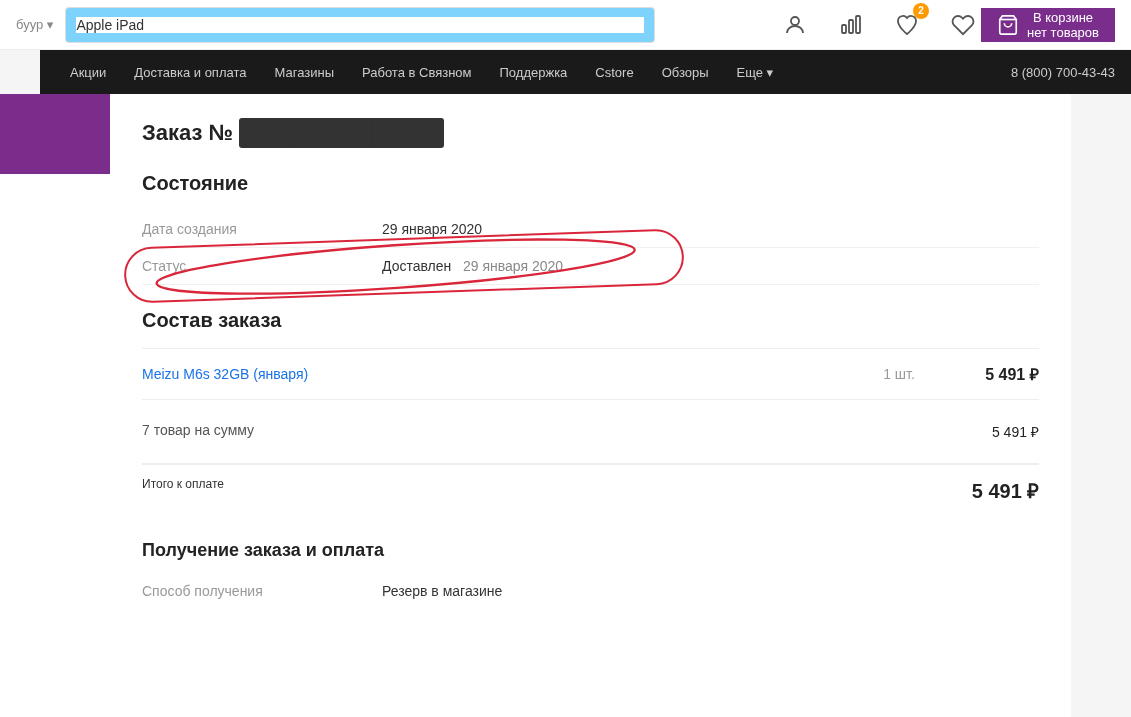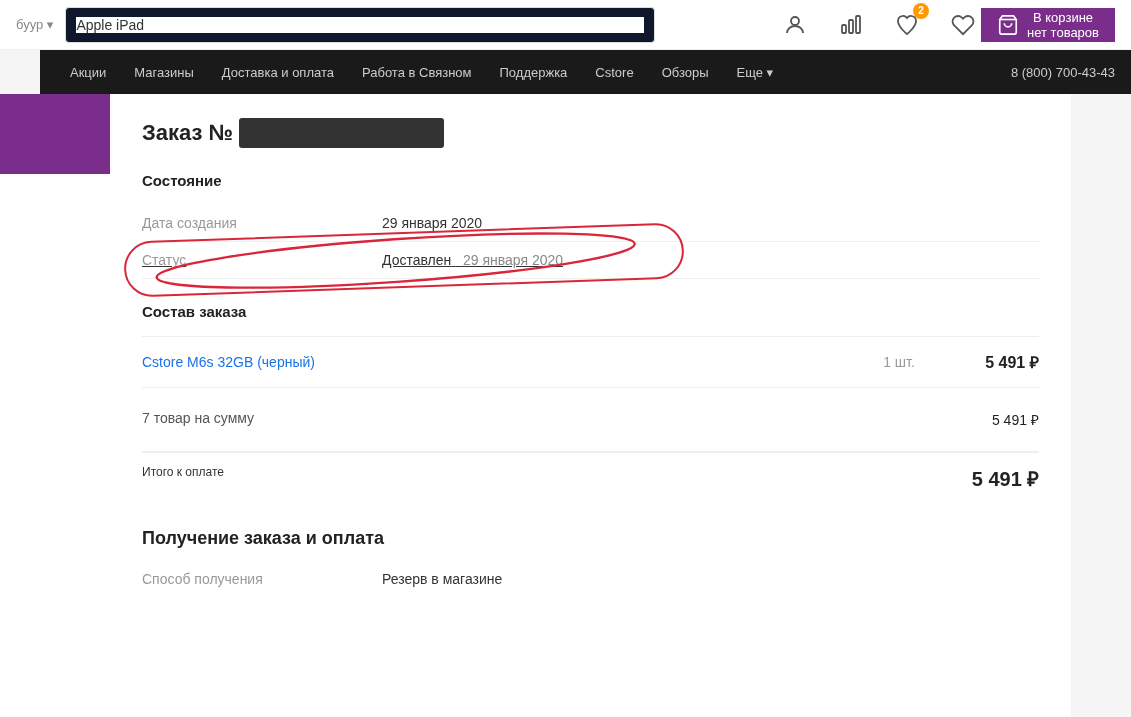--- a/index.html
+++ b/index.html
@@ -26,21 +26,21 @@
     }
     .search-bar {
       flex: 1;
       display: flex;
       align-items: center;
       border: 1px solid #ddd;
       border-radius: 4px;
       padding: 0 10px;
       height: 36px;
       max-width: 590px;
-      background: #0f172a;
+      background: #7dd3fc;
     }
     .search-bar input {
       border: none;
       outline: none;
       flex: 1;
       font-size: 14px;
       color: #333;
     }
     .search-bar .search-icon-btn {
       background: none;
@@ -160,21 +160,21 @@
       background: #333;
       color: #333;
       border-radius: 3px;
       padding: 2px 40px;
       font-size: 22px;
       font-weight: bold;
       user-select: none;
     }
 
     .section-title {
-      font-size: 15px;
+      font-size: 20px;
       font-weight: bold;
       color: #222;
       margin-bottom: 16px;
     }
 
     .info-table {
       width: 100%;
       margin-bottom: 24px;
     }
     .info-row {
@@ -194,21 +194,20 @@
       font-size: 14px;
     }
     .info-value a {
       color: #888;
       text-decoration: none;
     }
 
     
     .status-row-wrapper {
       position: relative;
-      text-decoration: underline;
     }
     .status-circle {
       position: absolute;
       top: -10px;
       left: -18px;
       width: 560px;
       height: 56px;
       border: 2.5px solid #d9263a;
       border-radius: 50px;
       pointer-events: none;
@@ -362,22 +361,22 @@
       <path d="M6 2L3 6v14a2 2 0 0 0 2 2h14a2 2 0 0 0 2-2V6l-3-4z"></path>
       <line x1="3" y1="6" x2="21" y2="6"></line>
       <path d="M16 10a4 4 0 0 1-8 0"></path>
     </svg>
     <span>В корзине<br>нет товаров</span>
   </button>
 </header>
 
 <nav class="nav">
   <div class="nav-item">Акции</div>
+  <div class="nav-item">Доставка и оплата</div>
   <div class="nav-item">Магазины</div>
-  <div class="nav-item">Доставка и оплата</div>
   <div class="nav-item">Работа в Связном</div>
   <div class="nav-item">Поддержка</div>
   <div class="nav-item">Cstore</div>
   <div class="nav-item">Обзоры</div>
   <div class="nav-item">Еще ▾</div>
   <div class="nav-phone">8 (800) 700-43-43</div>
 </nav>
 
 <div class="page-wrapper">
 
@@ -412,21 +411,21 @@
         <svg class="status-circle" viewBox="0 0 560 56" fill="none" xmlns="http://www.w3.org/2000/svg" style="position:absolute;top:-10px;left:-18px;width:560px;height:56px;pointer-events:none;">
           <ellipse cx="271" cy="28" rx="258" ry="23" stroke="#d9263a" stroke-width="2.5" stroke-dasharray="1612" stroke-dashoffset="0" style="transform: rotate(-2deg); transform-origin: center;"></ellipse>
         </svg>
       </div>
     </div>
 
     <div class="section-title">Состав заказа</div>
 
     <div class="order-items">
       <div class="order-item-row">
-        <a class="order-item-name">Cstore M6s 32GB (черный)</a>
+        <a class="order-item-name">Meizu M6s 32GB (января)</a>
         <div class="order-item-qty">1 шт.</div>
         <div class="order-item-price">5 491 ₽</div>
       </div>
     </div>
 
     <div class="summary-block">
       <div class="summary-row">
         <span class="summary-label">7 товар на сумму</span>
         <span class="summary-value">5 491 ₽</span>
       </div>

